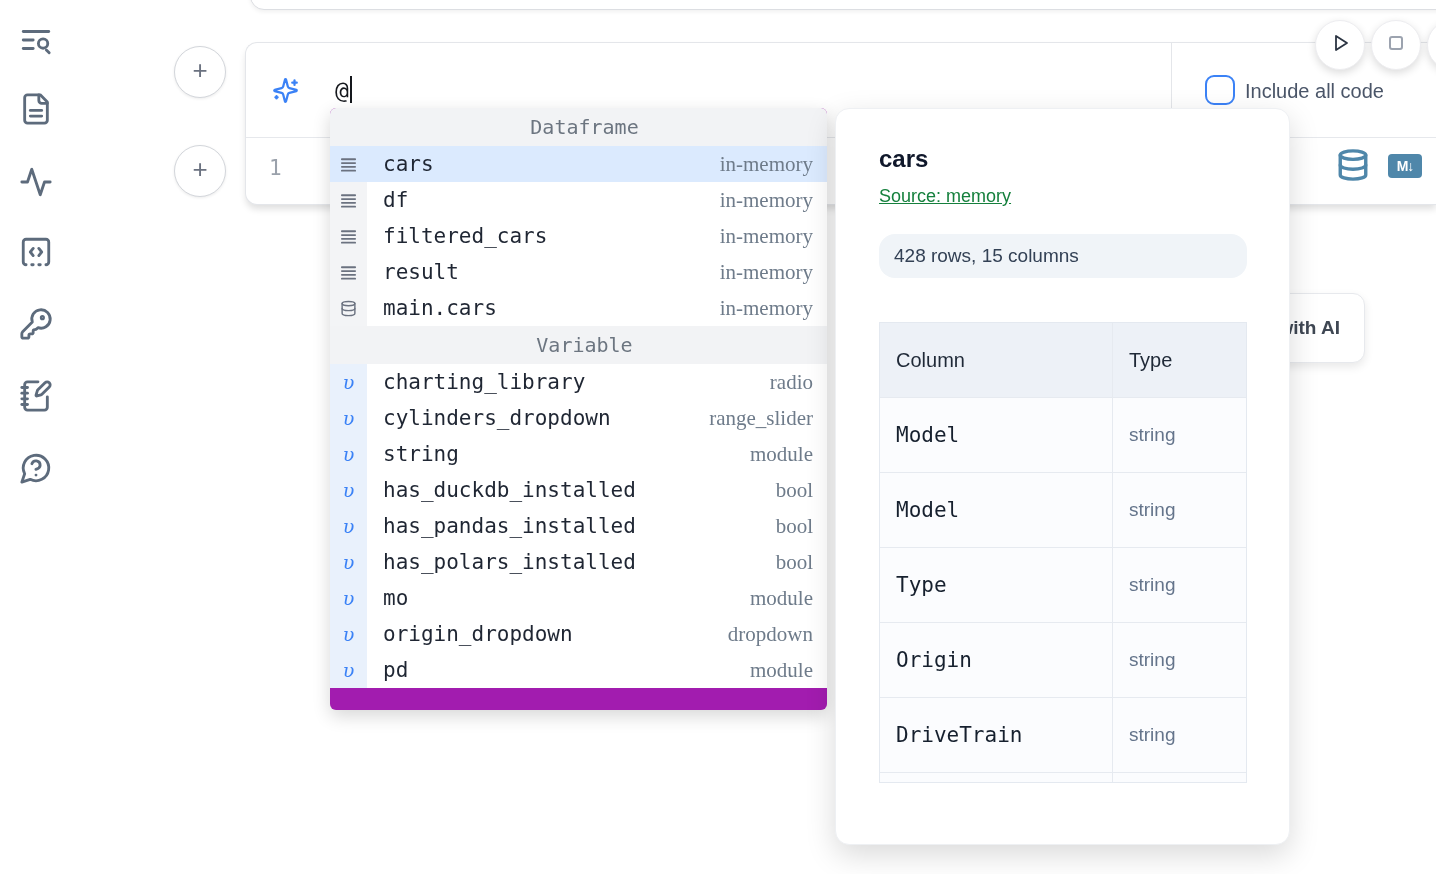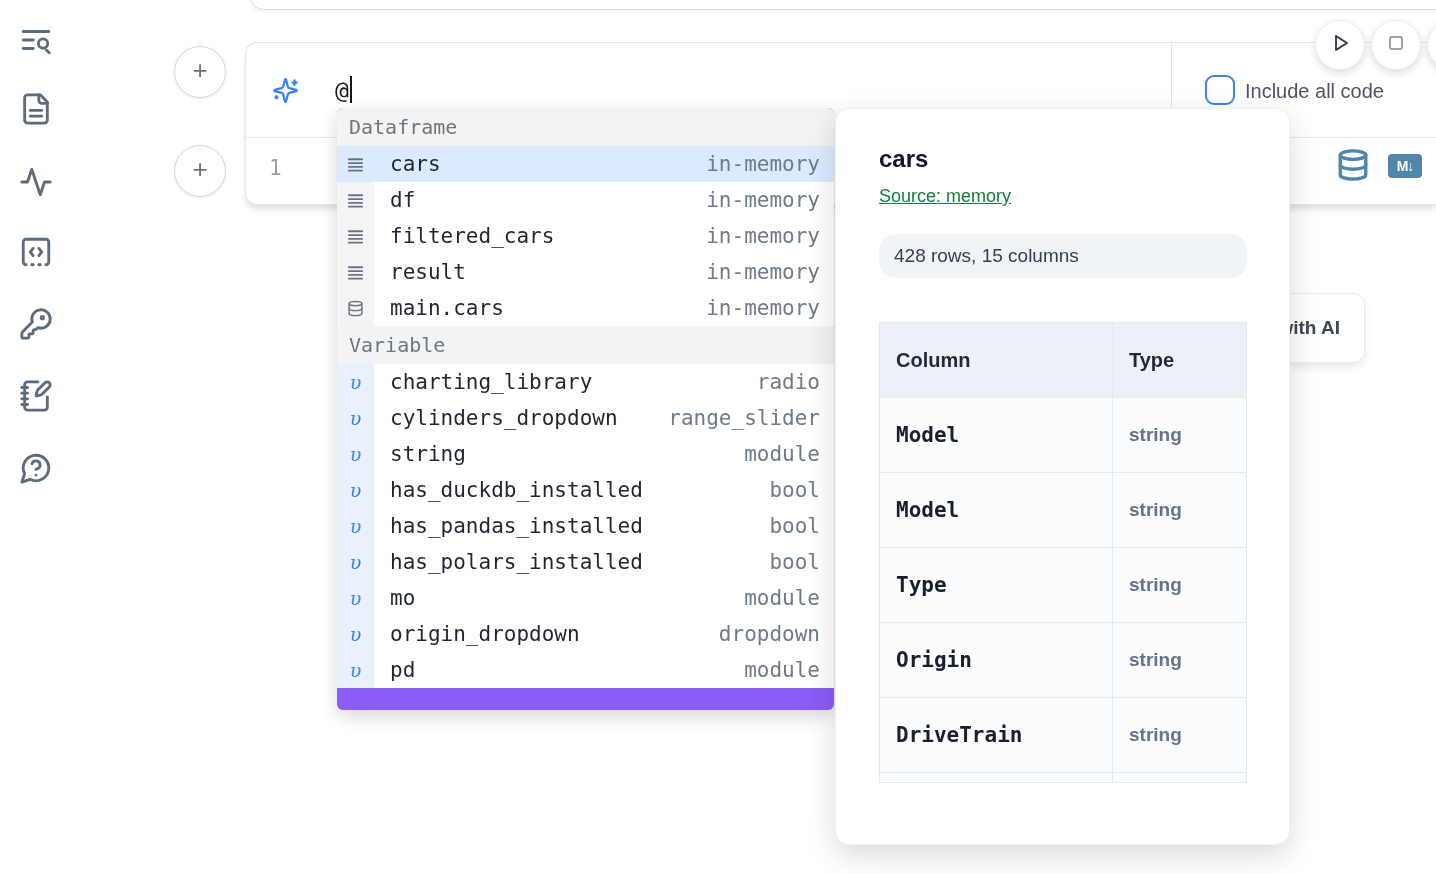--- a/index.html
+++ b/index.html
@@ -48,44 +48,44 @@
 
   .code-row{position:absolute;left:0;top:94px;width:100%;height:67px;border-top:1px solid #e6e8ec;}
   .line-no{position:absolute;left:23px;top:18px;font-size:21px;color:#9aa1ab;}
   .cell-icon-db{position:absolute;left:1090px;top:10px;width:34px;height:34px;cursor:pointer;}
   .cell-icon-db svg{width:100%;height:100%;stroke:#4f87aa;fill:none;stroke-width:2.4;stroke-linecap:round;}
   .md-badge{position:absolute;left:1142px;top:16px;width:34px;height:24px;background:#4f87aa;border-radius:4px;
     color:#fff;font-weight:bold;font-size:14px;text-align:center;line-height:24px;cursor:pointer;
     letter-spacing:-1px;}
 
   
-  .dropdown{position:absolute;left:337px;top:108px;width:497px;height:602px;background:#8b5cf6;
+  .dropdown{position:absolute;left:330px;top:108px;width:497px;height:602px;background:#a21caf;
     border-radius:6px;box-shadow:0 6px 18px rgba(0,0,0,.16);overflow:hidden;z-index:20;
-    font-family:"DejaVu Sans Mono","Liberation Mono",monospace;font-size:21px;}
+    font-family:"DejaVu Sans Mono","Liberation Mono",monospace;font-size:21px;text-align:center;}
   .dd-hdr{height:38px;background:#f2f3f5;color:#6c7580;font-size:20px;line-height:38px;padding-left:12px;}
   .dd-row{height:36px;display:flex;align-items:center;cursor:pointer;background:#fff;overflow:hidden;}
   .dd-ic{width:37px;height:36px;flex:0 0 37px;display:flex;align-items:center;justify-content:center;background:#f3f4f6;}
   .dd-ic svg{width:17px;height:17px;stroke:#6b7280;fill:none;stroke-width:2;stroke-linecap:round;}
   .dd-ic.var{background:#e9f1fc;color:#3b82f6;font-style:italic;font-size:19px;
     font-family:"DejaVu Serif","Liberation Serif",serif;}
   .dd-row.sel{background:#dbeafe;}
   .dd-row.sel .dd-ic{background:transparent;}
   .dd-nm{margin-left:16px;color:#1f2633;white-space:nowrap;}
-  .dd-meta{margin-left:auto;padding-right:14px;color:#6e7b8a;white-space:nowrap;flex-shrink:0;}
+  .dd-meta{margin-left:auto;padding-right:14px;color:#6e7b8a;white-space:nowrap;flex-shrink:0;font-family:Liberation Serif, serif;}
 
   
   .popup{position:absolute;left:835px;top:108px;width:455px;height:737px;background:#fff;
     border:1px solid #eef0f3;border-radius:14px;box-shadow:0 10px 30px rgba(0,0,0,.15);
     z-index:30;box-sizing:border-box;padding:36px 0 0 43px;}
   .pv-title{font-size:24px;font-weight:bold;color:#0f172a;}
   .pv-source{margin-top:13px;font-size:18px;color:#15803d;text-decoration:underline;}
   .pv-pill{margin-top:27px;width:368px;height:44px;background:#f0f4f8;border-radius:16px;
     font-size:19px;color:#334155;line-height:44px;padding-left:15px;box-sizing:border-box;}
   .pv-table{margin-top:44px;width:368px;height:461px;border:1px solid #e4e9f0;box-sizing:border-box;
-    overflow:hidden;font-weight:bold;}
+    overflow:hidden;}
   .pv-tr{display:flex;height:74px;border-bottom:1px solid #e6eaf0;background:#fbfcfe;}
   .pv-tr.hdr{background:#edf1f7;}
   .pv-td1{width:233px;box-sizing:border-box;padding-left:16px;display:flex;align-items:center;
     border-right:1px solid #e6eaf0;}
   .pv-td2{flex:1;box-sizing:border-box;padding-left:16px;display:flex;align-items:center;}
   .pv-tr.hdr .pv-td1,.pv-tr.hdr .pv-td2{font-size:20px;color:#1f2937;}
   .pv-col{font-family:"DejaVu Sans Mono","Liberation Mono",monospace;font-size:21px;color:#16202e;}
   .pv-type{font-size:19px;color:#64748b;}
 
   

